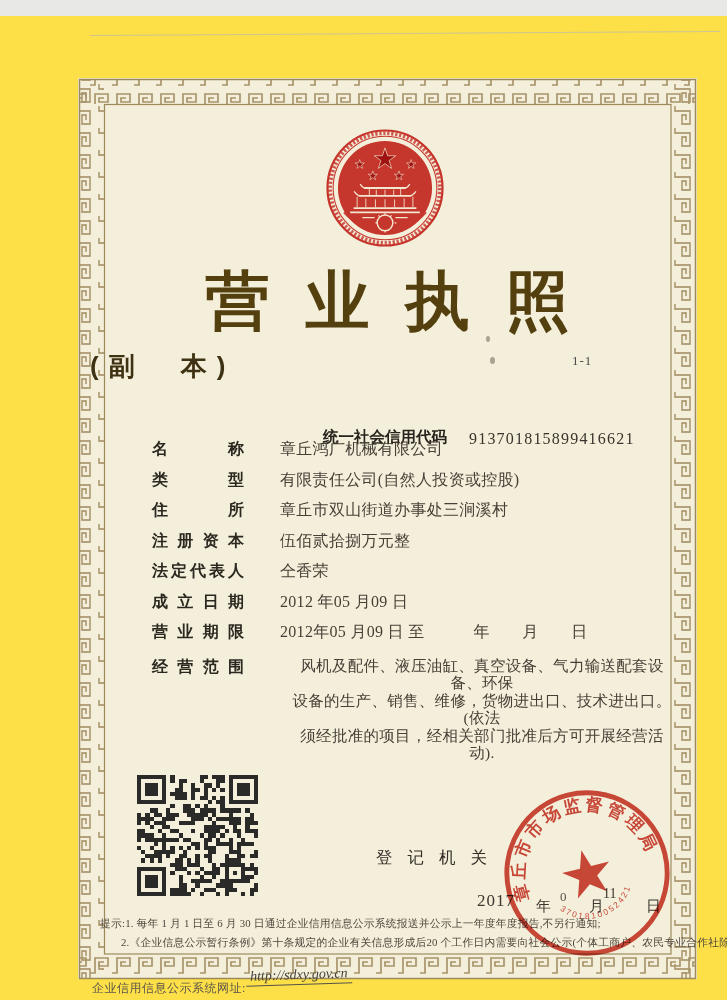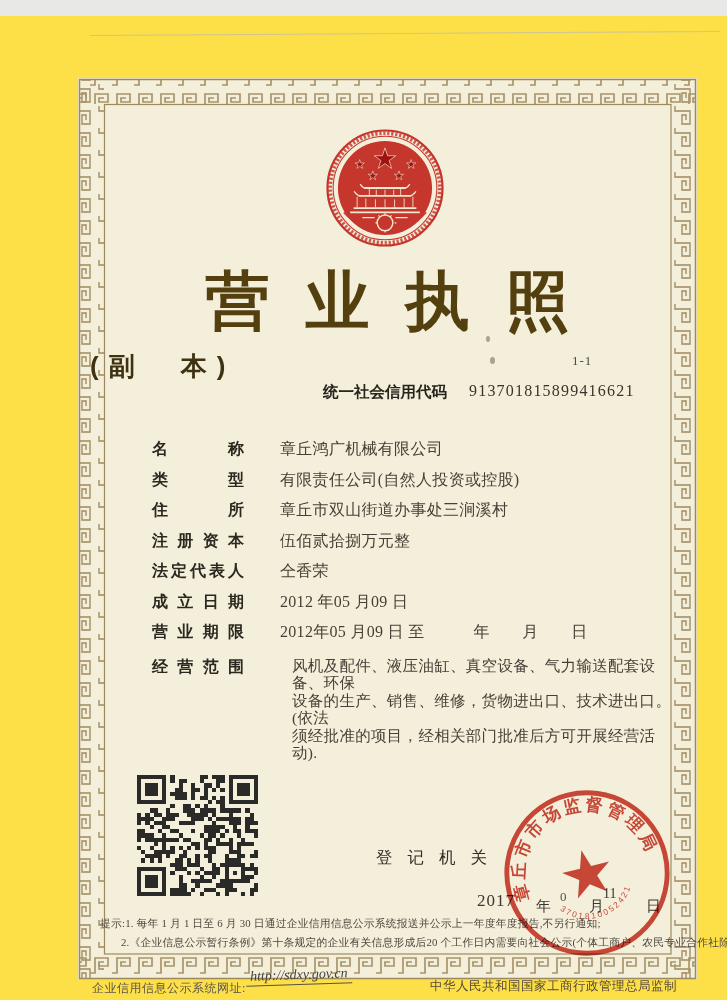--- a/index.html
+++ b/index.html
@@ -10,30 +10,30 @@
   .frame-svg{position:absolute;left:0;top:0;}
   .emblem-svg{position:absolute;left:324px;top:111px;}
   .title{position:absolute;left:80px;top:252px;width:615px;text-align:center;
          font-family:"Liberation Sans","DejaVu Sans",sans-serif;font-weight:bold;
          font-size:64px;letter-spacing:36px;text-indent:36px;color:#54400f;line-height:1.05;}
   .subtitle{position:absolute;left:80px;top:333px;width:615px;text-align:left;
          font-family:"Liberation Sans","DejaVu Sans",sans-serif;font-weight:bold;
          font-size:26px;letter-spacing:10px;text-indent:10px;color:#3e3213;}
   .page-no{position:absolute;left:572px;top:337px;font-size:13px;color:#4c4a45;letter-spacing:1px;text-align:center;}
   .speck{position:absolute;background:#6a6258;border-radius:50%;opacity:.55;}
-  .code-row{position:absolute;left:323px;top:366px;display:flex;align-items:flex-start;}
+  .code-row{position:absolute;left:323px;top:411px;display:flex;align-items:flex-end;}
   .code-label{font-family:"Liberation Sans","DejaVu Sans",sans-serif;font-weight:bold;font-size:15.5px;color:#28241d;}
   .code-value{margin-left:22px;font-size:16px;letter-spacing:1.2px;color:#3a342c;}
   .fields{position:absolute;left:152px;top:423px;width:520px;}
   .frow{display:flex;align-items:flex-start;height:30.5px;}
   .frow.scope{height:auto;margin-top:4px;gap:12px;}
   .flabel{width:92px;font-family:"Liberation Sans","DejaVu Sans",sans-serif;font-weight:bold;
           font-size:16px;color:#2c2820;text-align:justify;text-align-last:justify;flex:none;}
   .fvalue{margin-left:36px;font-size:16px;color:#463f36;letter-spacing:.3px;white-space:nowrap;}
-  .fvalue.scope-text{white-space:normal;line-height:17.5px;font-size:15.5px;width:400px;}
+  .fvalue.scope-text{white-space:normal;line-height:17.5px;font-size:15.5px;width:400px;text-align:center;}
   .qr-svg{position:absolute;left:137px;top:759px;}
   .reg-label{position:absolute;left:376px;top:831px;font-family:"Liberation Sans","DejaVu Sans",sans-serif;
              font-size:16.5px;font-weight:500;letter-spacing:15px;color:#332d26;}
   .date-part{position:absolute;color:#3c362e;}
   .d-year{left:477px;top:875px;font-size:17px;letter-spacing:1px;}
   .d-yunit{left:536px;top:881px;font-size:15px;}
   .d-month{left:560px;top:873px;font-size:13px;opacity:.85;}
   .d-munit{left:589px;top:881px;font-size:15px;}
   .d-day{left:603px;top:870px;font-size:14px;}
   .d-dunit{left:646px;top:881px;font-size:15px;}
@@ -503,15 +503,14 @@
     <text font-family="Liberation Sans, DejaVu Sans, sans-serif" font-size="17.5" font-weight="bold" fill="#cb372b" letter-spacing="3.5">
       <textPath href="#seal-top-arc" startOffset="2%">章丘市市场监督管理局</textPath>
     </text>
     <text font-family="Liberation Sans, DejaVu Sans, sans-serif" font-size="8.5" fill="#cb372b" letter-spacing="2.2">
       <textPath href="#seal-num-arc" startOffset="8%">3701810052421</textPath>
     </text>
   </svg>
 
   <div class="f-left">企业信用信息公示系统网址:</div>
   <div class="f-url">http://sdxy.gov.cn</div>
-  <div class="f-right">中华人民共和国国家工商行政管理总局监制</div>
 
 </div>
 
 </body></html>

